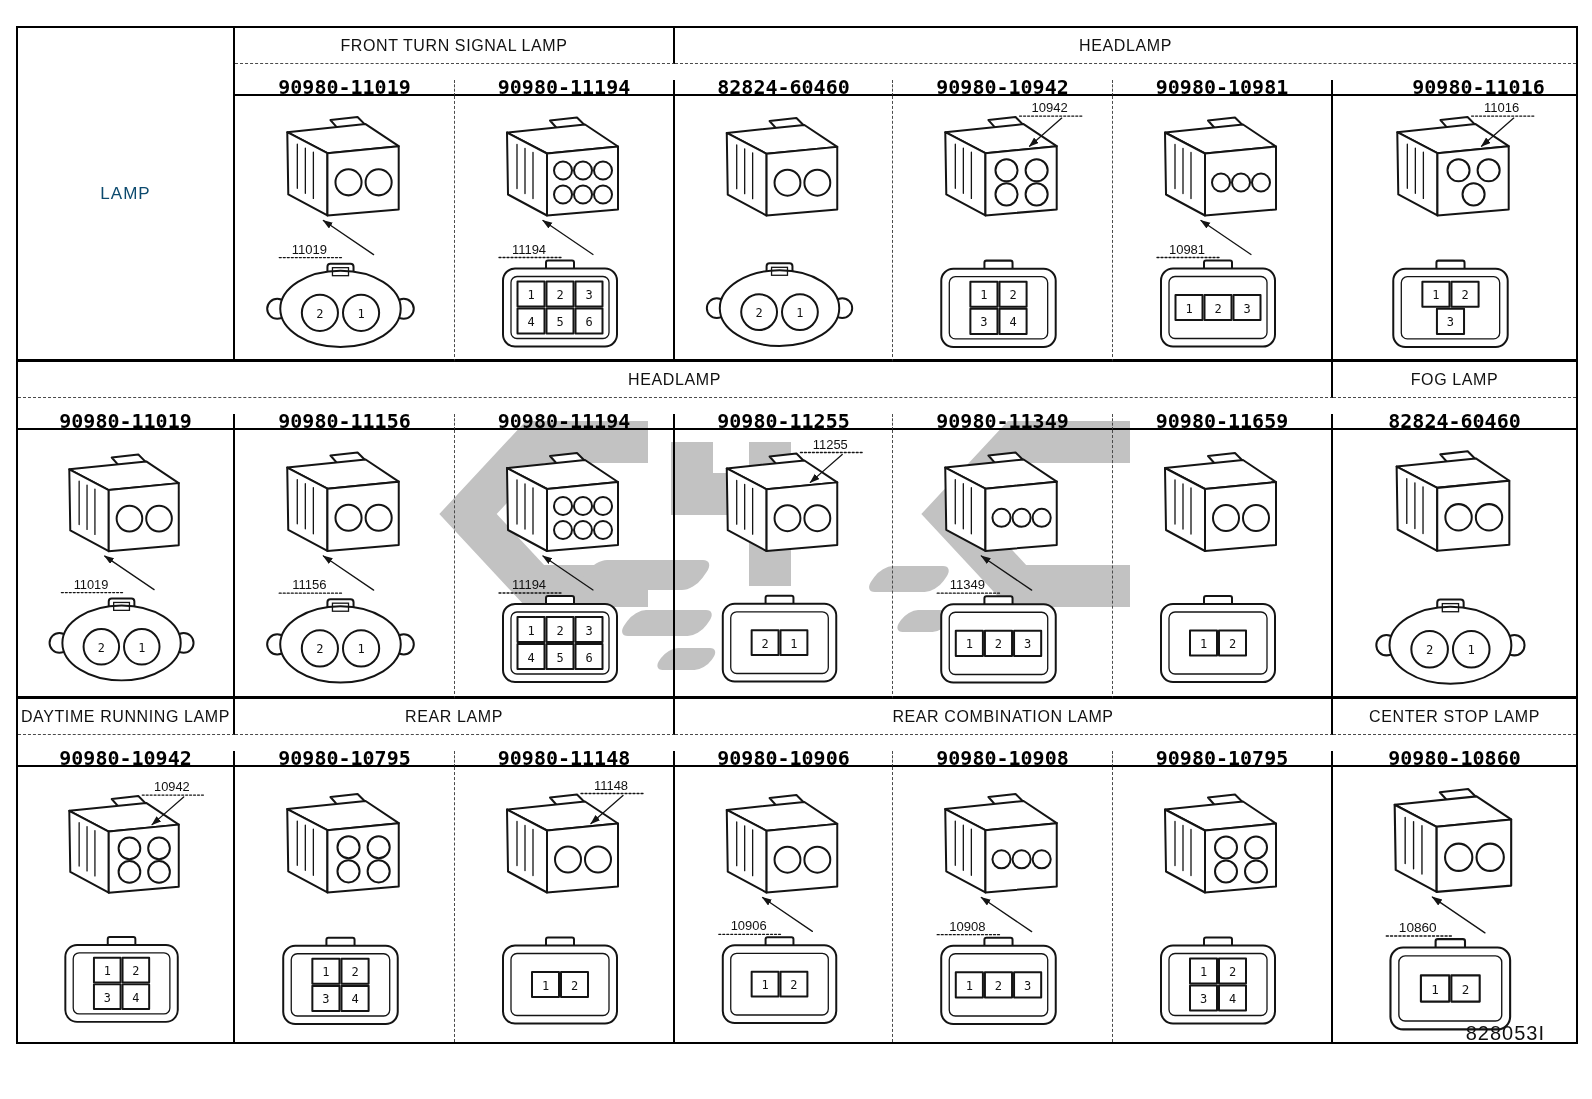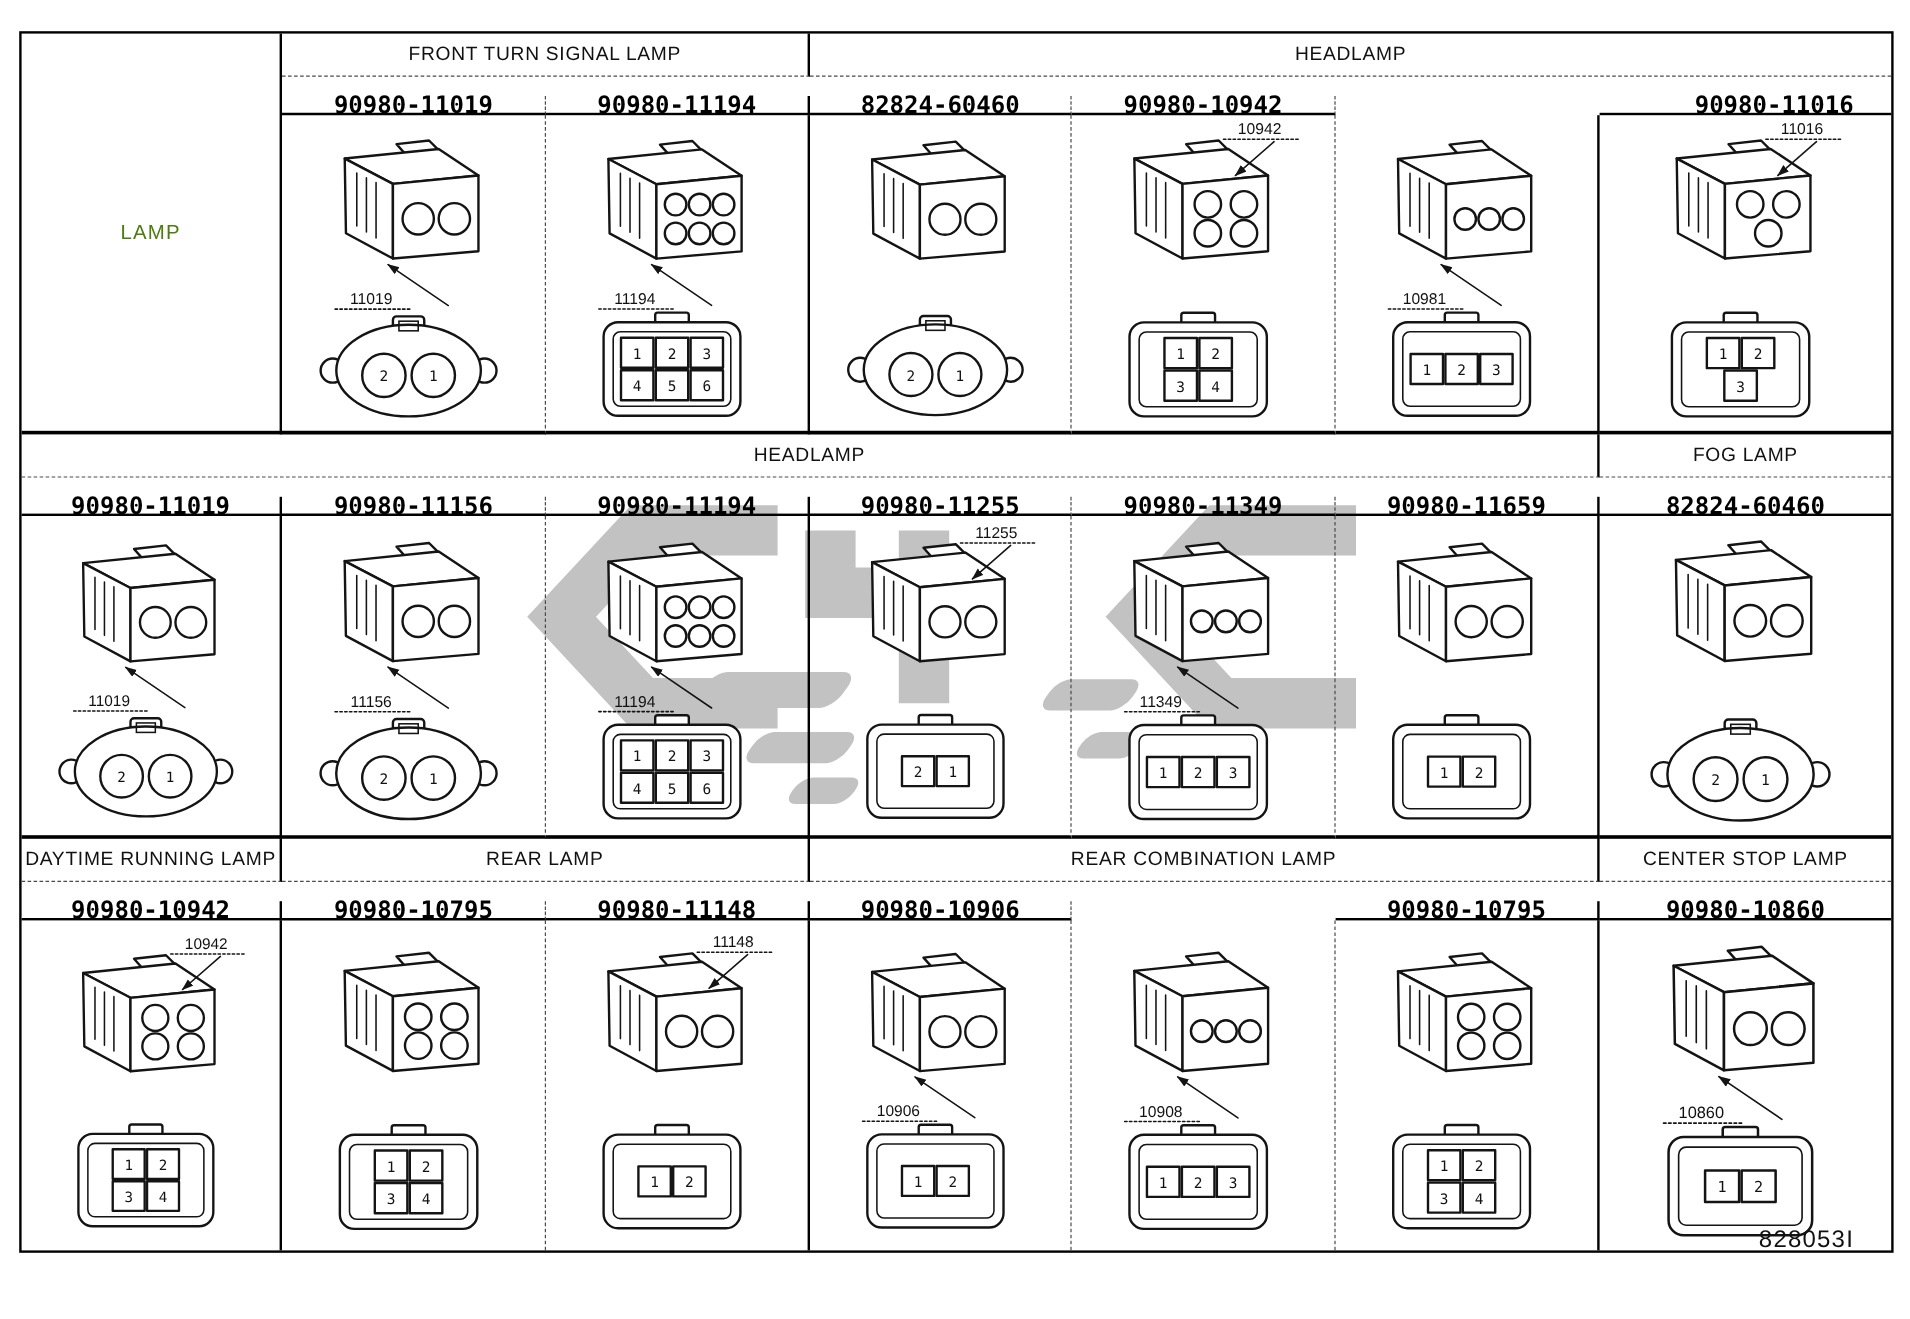--- a/index.html
+++ b/index.html
@@ -33,21 +33,21 @@
     display:flex; align-items:center; justify-content:center;
     font-size:16px; letter-spacing:0.6px; color:#111; white-space:nowrap;
   }
   .pn-cell {
     display:flex; align-items:center; justify-content:center;
     font-family:"DejaVu Sans Mono", monospace; font-weight:bold;
     font-size:20px; color:#000; white-space:nowrap;margin-top:16px;
   }
   .lamp-cell {
     display:flex; align-items:center; justify-content:center;
-    font-size:17px; letter-spacing:1px; color:#4d7c0f;
+    font-size:17px; letter-spacing:1px; color:#0c4a6e;
   }
   .content-cell svg { display:block; width:100%; height:100%; }
 
   .ln        { stroke:#141414; stroke-width:2; fill:#ffffff; stroke-linejoin:round; stroke-linecap:round; }
   .ln-thin   { stroke:#141414; stroke-width:1.3; fill:none; stroke-linecap:round; }
   .callout-t { font-family:"Liberation Sans", sans-serif; font-size:13px; fill:#111; }
   .pin-t     { font-family:"DejaVu Sans Mono", monospace; font-size:12px; fill:#111; }
 
   .footer-code {
     position:absolute; top:1022px; right:47px; z-index:1;
@@ -209,20 +209,21 @@
             <text x="90.5" y="202.5" class="pin-t" text-anchor="middle">1</text>
             <rect class="ln" x="106" y="185" width="27" height="25" stroke-width="1.6"></rect>
             <text x="119.5" y="202.5" class="pin-t" text-anchor="middle">2</text>
             <rect class="ln" x="77" y="212" width="27" height="25" stroke-width="1.6"></rect>
             <text x="90.5" y="229.5" class="pin-t" text-anchor="middle">3</text>
             <rect class="ln" x="106" y="212" width="27" height="25" stroke-width="1.6"></rect>
             <text x="119.5" y="229.5" class="pin-t" text-anchor="middle">4</text>
           </g>
         </svg>
       </div>
+      <div class="cell pn-cell h-pn v-solid" style="grid-area: 2 / 6;">90980-10981</div>
       <div class="cell content-cell v-solid h-sec" style="grid-area: 3 / 6;">
         <svg viewBox="0 0 218 262" preserveAspectRatio="xMidYMid meet">
           <g>
             <path class="ln" d="M 95,24 L 122,21 L 131,30 L 103,33 Z"></path>
             <path class="ln" d="M 52,36 L 130,28 L 163,50 L 92,57 Z"></path>
             <path class="ln" d="M 52,36 L 92,57 L 92,119 L 53,98 Z"></path>
             <path class="ln" d="M 92,57 L 163,50 L 163,113 L 92,119 Z"></path>
             <path class="ln-thin" d="M 62,48 L 62,92 M 70,52 L 70,97 M 78,56 L 78,102"></path>
             <circle class="ln" cx="108" cy="86" r="9"></circle>
             <circle class="ln" cx="128" cy="86" r="9"></circle>
@@ -602,20 +603,21 @@
             <rect class="ln" x="91" y="164" width="28" height="13" rx="2"></rect>
             <rect class="ln" x="48" y="172" width="114" height="78" rx="12"></rect>
             <rect class="ln-thin" x="56" y="180" width="98" height="62" rx="6"></rect>
             <rect class="ln" x="77" y="198.5" width="27" height="25" stroke-width="1.6"></rect>
             <text x="90.5" y="216" class="pin-t" text-anchor="middle">1</text>
             <rect class="ln" x="106" y="198.5" width="27" height="25" stroke-width="1.6"></rect>
             <text x="119.5" y="216" class="pin-t" text-anchor="middle">2</text>
           </g>
         </svg>
       </div>
+      <div class="cell pn-cell h-pn v-dash" style="grid-area: 8 / 5;">90980-10908</div>
       <div class="cell content-cell v-dash" style="grid-area: 9 / 5;">
         <svg viewBox="0 0 218 262" preserveAspectRatio="xMidYMid meet">
           <g>
             <path class="ln" d="M 95,24 L 122,21 L 131,30 L 103,33 Z"></path>
             <path class="ln" d="M 52,36 L 130,28 L 163,50 L 92,57 Z"></path>
             <path class="ln" d="M 52,36 L 92,57 L 92,119 L 53,98 Z"></path>
             <path class="ln" d="M 92,57 L 163,50 L 163,113 L 92,119 Z"></path>
             <path class="ln-thin" d="M 62,48 L 62,92 M 70,52 L 70,97 M 78,56 L 78,102"></path>
             <circle class="ln" cx="108" cy="86" r="9"></circle>
             <circle class="ln" cx="128" cy="86" r="9"></circle>

